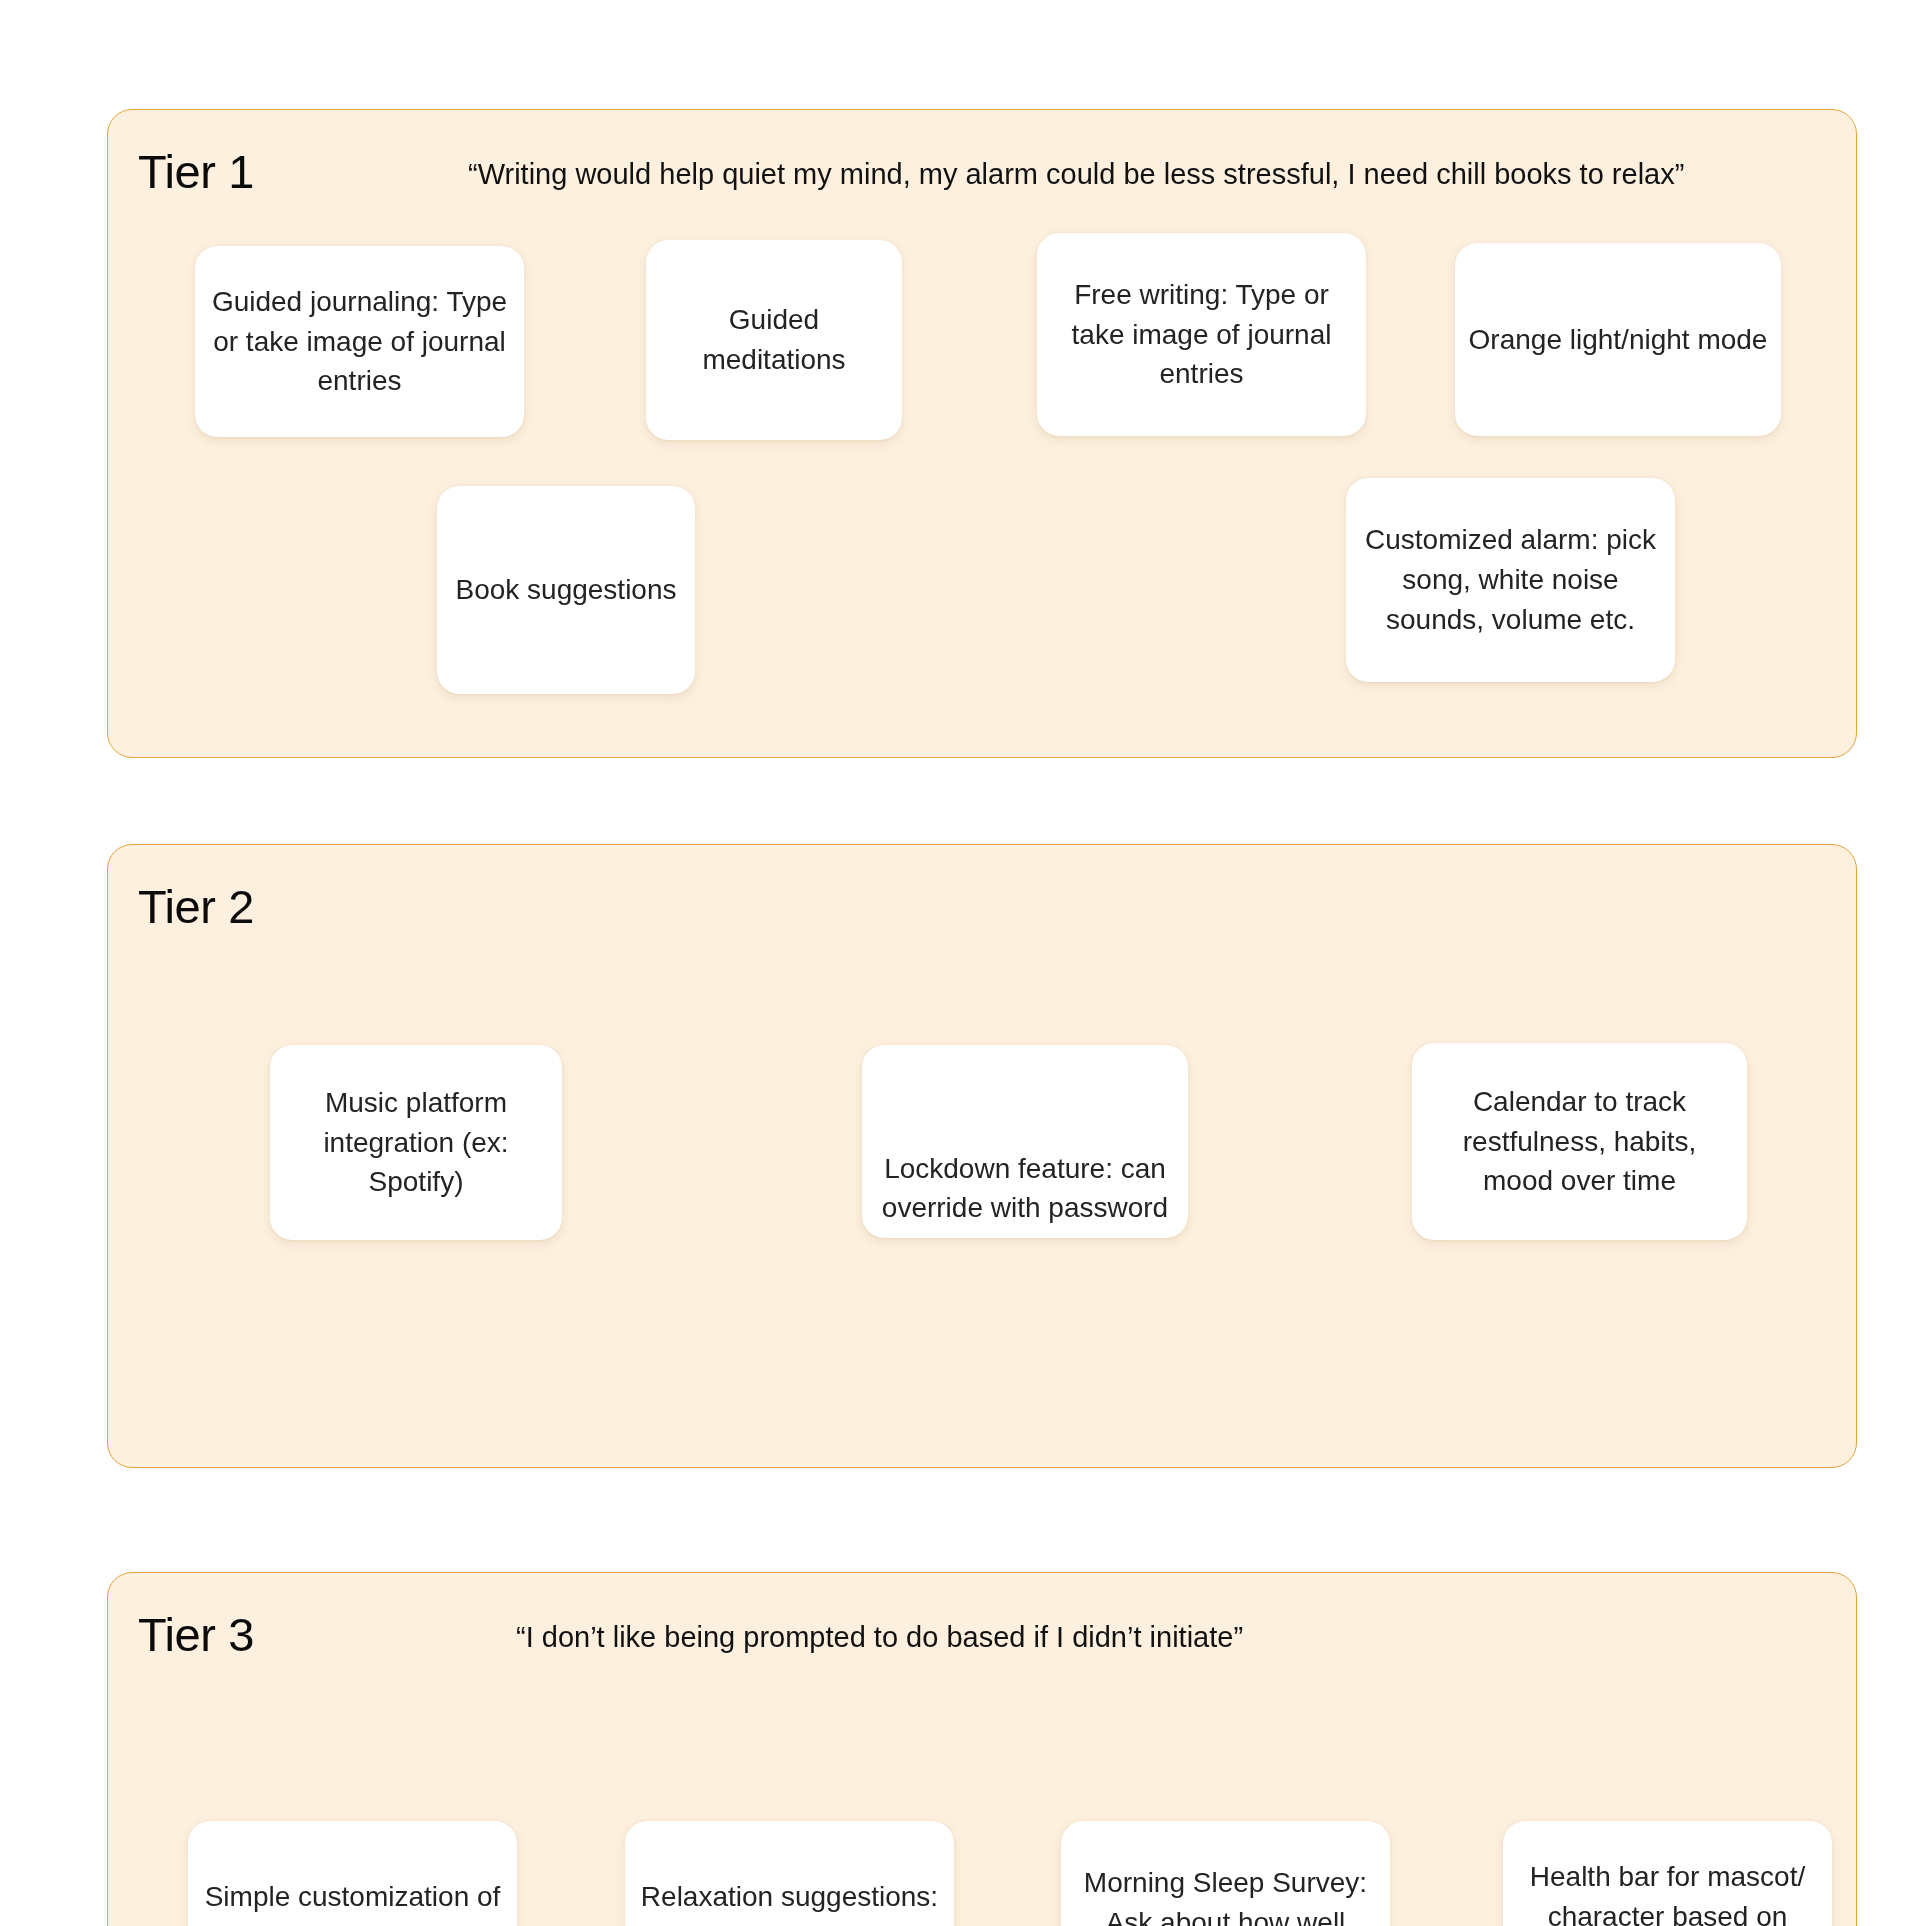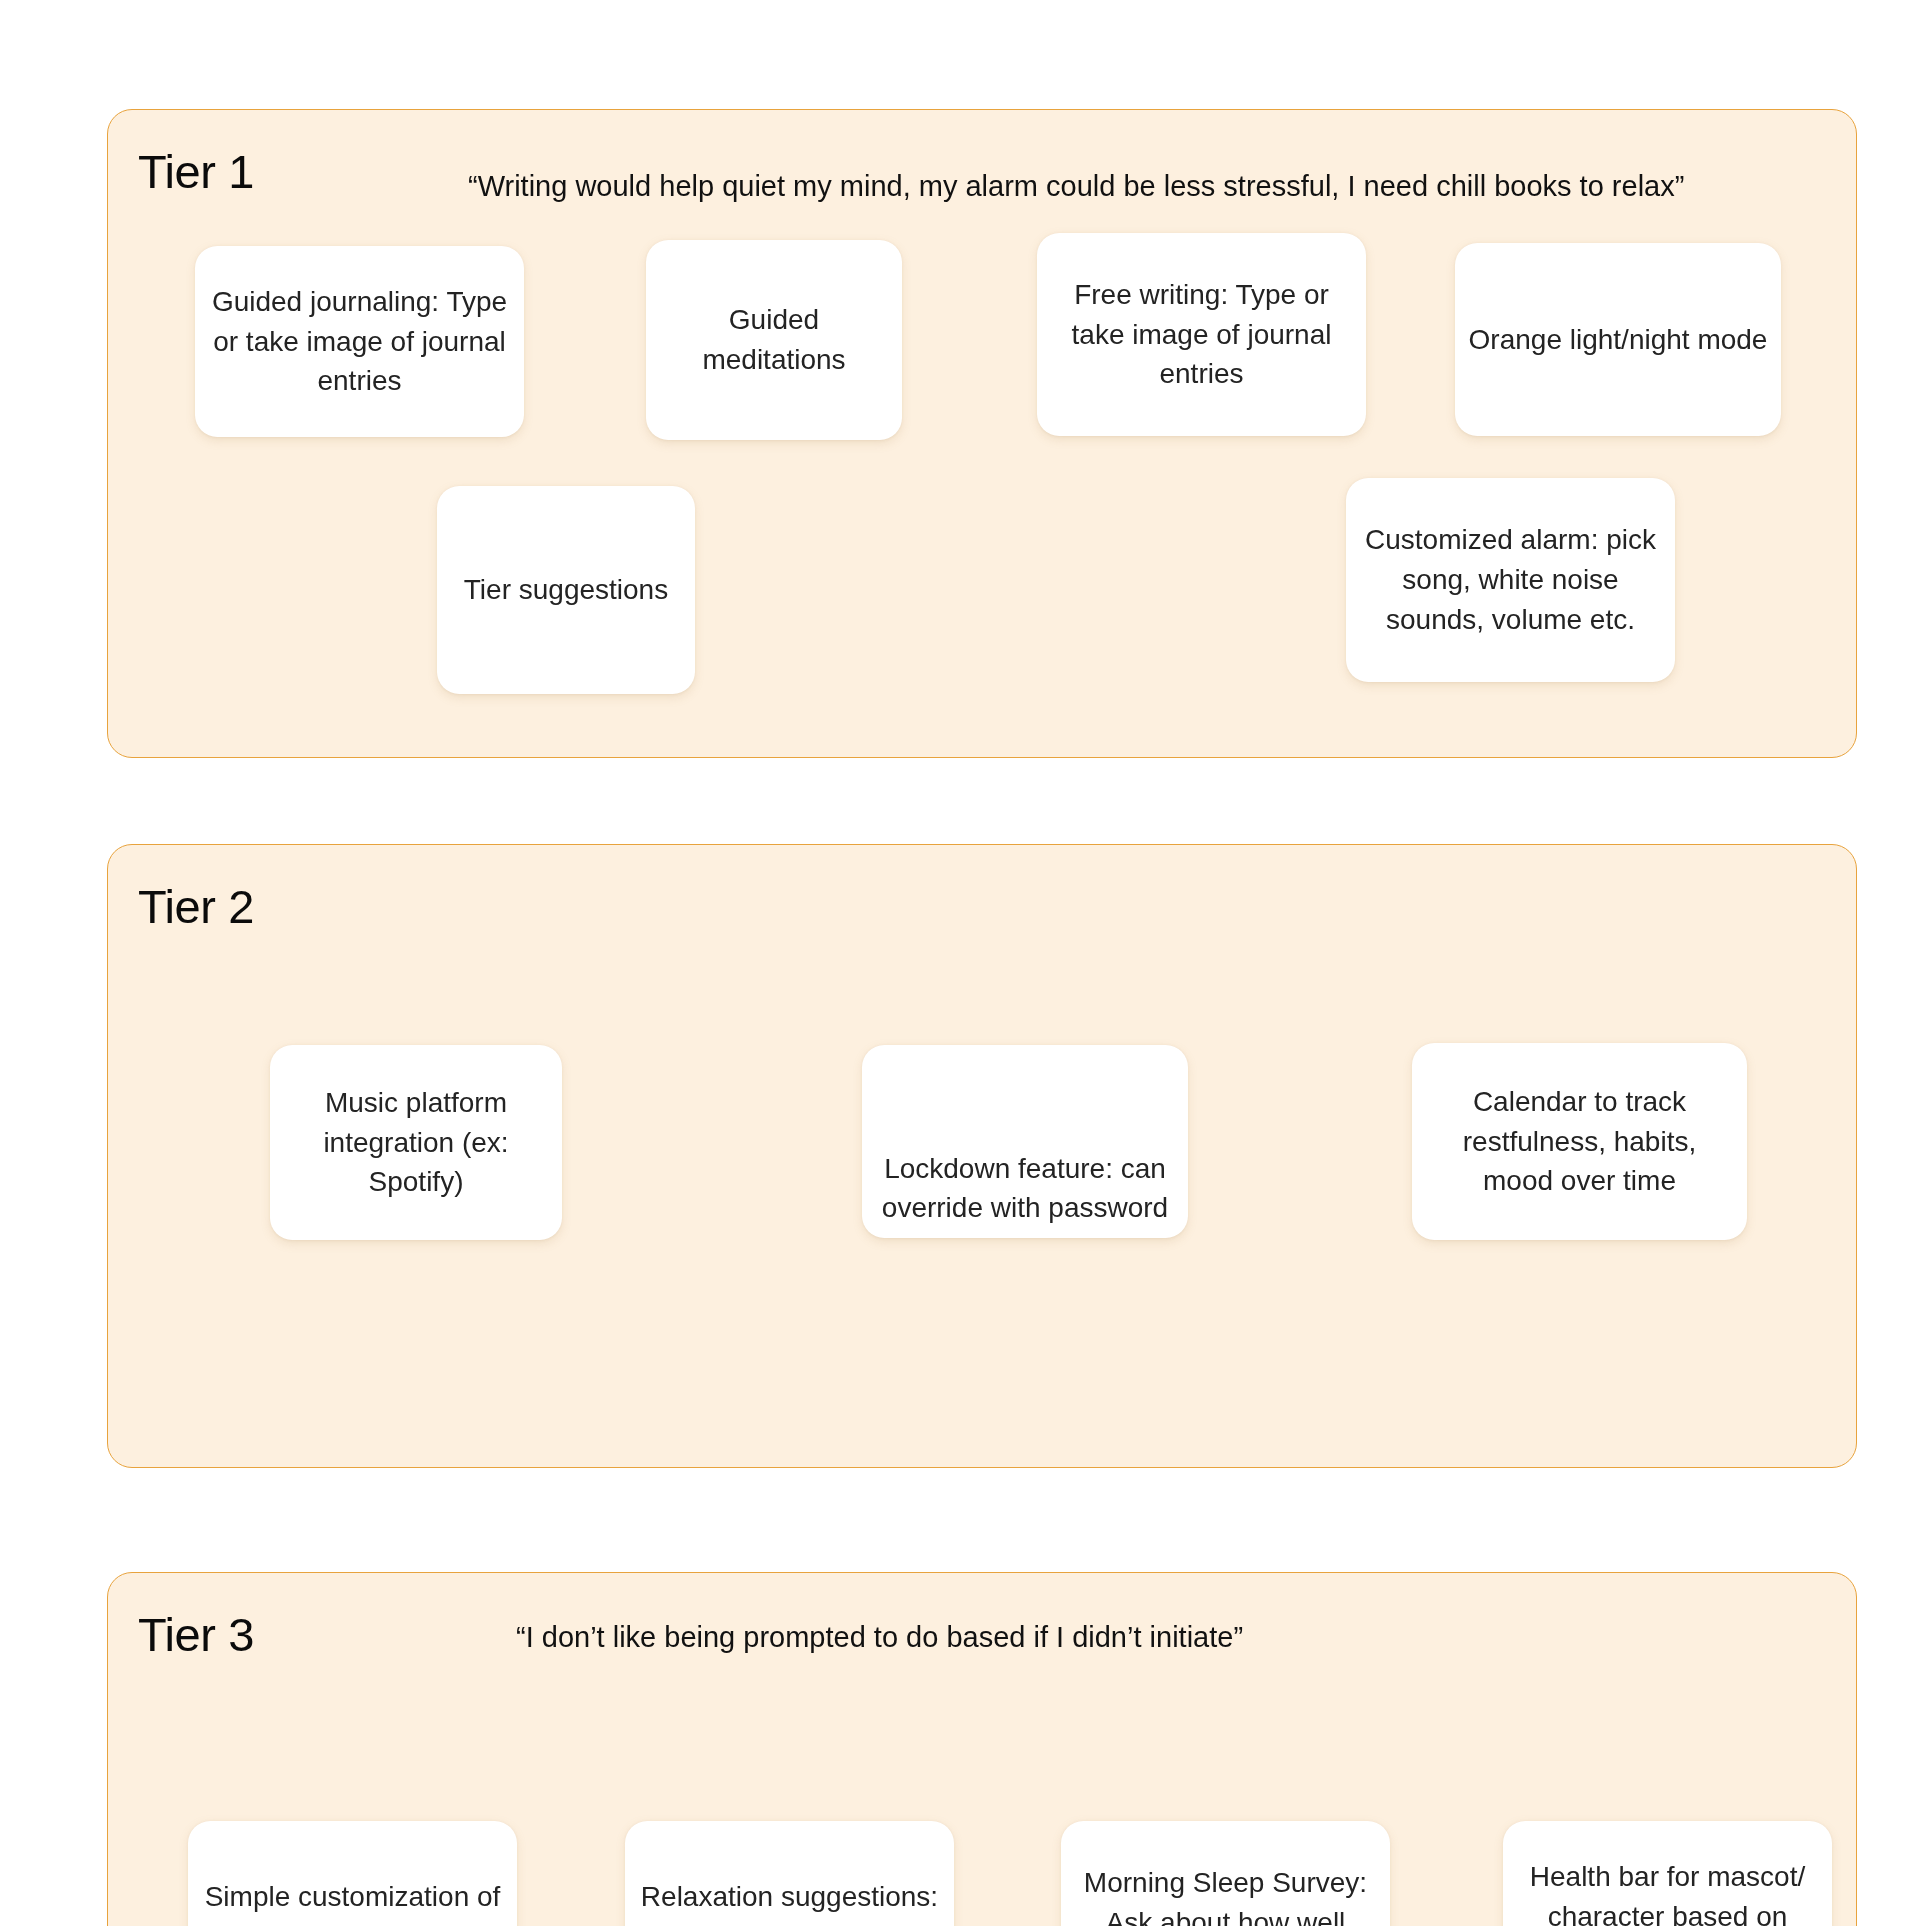--- a/index.html
+++ b/index.html
@@ -69,41 +69,41 @@
   }
 </style>
 </head>
 <body>
 
 <div class="canvas">
 
   <section class="tier-panel" id="panel-1">
     <div class="panel-header">
       <div class="tier-title" style="left:30px;top:38px;">Tier 1</div>
-      <div class="tier-quote" style="left:360px;top:60px;">“Writing would help quiet my mind, my alarm could be less stressful, I need chill books to relax”</div>
+      <div class="tier-quote" style="left:360px;top:48px;">“Writing would help quiet my mind, my alarm could be less stressful, I need chill books to relax”</div>
     </div>
 
     <div class="card" style="left:87px;top:136px;width:329px;height:191px;">
       <span class="card-text">Guided journaling: Type or take image of journal entries</span>
     </div>
 
     <div class="card" style="left:510px;top:130px;width:256px;height:200px;margin-left:28px;">
       <span class="card-text">Guided meditations</span>
     </div>
 
     <div class="card" style="left:929px;top:123px;width:329px;height:203px;">
       <span class="card-text">Free writing: Type or take image of journal entries</span>
     </div>
 
     <div class="card" style="left:1347px;top:133px;width:326px;height:193px;">
       <span class="card-text">Orange light/night mode</span>
     </div>
 
     <div class="card" style="left:329px;top:376px;width:258px;height:208px;">
-      <span class="card-text">Tier suggestions</span>
+      <span class="card-text">Book suggestions</span>
     </div>
 
 
     <div class="card" style="left:1238px;top:368px;width:329px;height:204px;">
       <span class="card-text">Customized alarm: pick song, white noise sounds, volume etc.</span>
     </div>
   </section>
 
   <section class="tier-panel" id="panel-2">
     <div class="panel-header">

